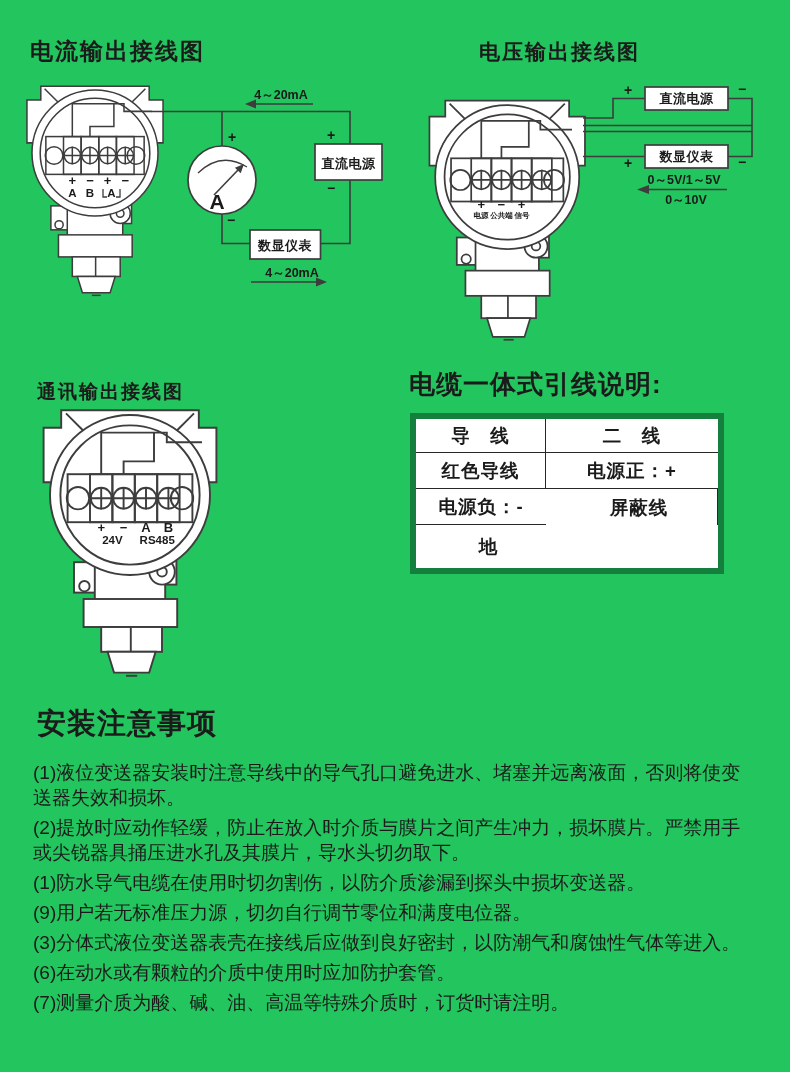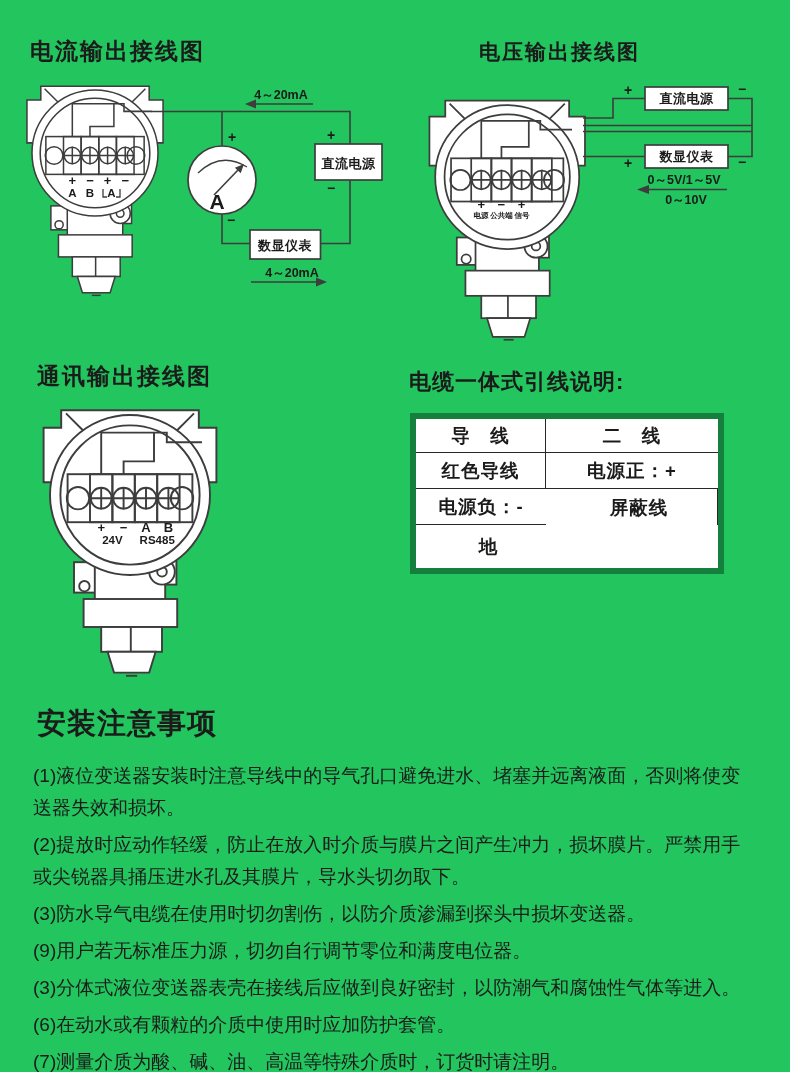--- a/index.html
+++ b/index.html
@@ -1,22 +1,22 @@
 <!DOCTYPE html>
 <html><head>
 <meta charset="utf-8">
 <style>
   html,body{margin:0;padding:0;background:#ffffff;}
   .page{position:relative;width:790px;height:1072px;background:#22c55e;overflow:hidden;
         font-family:"Liberation Sans",sans-serif;color:#1b1b1b;}
   .title{position:absolute;font-weight:bold;white-space:nowrap;color:#1b1b1b;}
   .t1{left:30px;top:36px;font-size:23px;letter-spacing:2px;}
   .t2{left:431px;top:38px;font-size:21px;letter-spacing:2px;margin-left:48px;}
-  .t3{left:37px;top:361px;font-size:23px;letter-spacing:2px;}
-  .t4{left:409px;top:367px;font-size:22px;letter-spacing:1px;}
+  .t3{left:37px;top:379px;font-size:19px;letter-spacing:2px;}
+  .t4{left:409px;top:367px;font-size:26px;letter-spacing:1px;}
   svg.art{position:absolute;left:0;top:0;}
   svg text{font-family:"Liberation Sans",sans-serif;fill:#1b1b1b;}
   .ln{stroke:#3d3d3d;stroke-width:1.6;fill:none;}
   .thin{stroke-width:1.3;}
   .shape{stroke:#3d3d3d;stroke-width:1.7;fill:#ffffff;}
   .ah{fill:#3d3d3d;stroke:none;}
   .tl{font-size:13px;font-weight:bold;text-anchor:middle;}
   .ts{font-size:11.5px;font-weight:bold;text-anchor:middle;}
   .cap{font-size:7.5px;font-weight:bold;text-anchor:middle;}
   .pm{font-size:14px;font-weight:bold;text-anchor:middle;}
@@ -27,21 +27,21 @@
   #xmitter .wfill{fill:#ffffff;}
   .cable-table{position:absolute;left:410px;top:413px;border:6px solid #15803d;
                display:grid;grid-template-columns:130px 172px;grid-template-rows:34px 36px 36px 43px;background:#fff;}
   .cell{border-right:1.6px solid #272727;border-bottom:1.6px solid #272727;
         display:flex;align-items:center;justify-content:center;
         font-size:18.5px;font-weight:600;letter-spacing:1px;}
   .cell.lastcol{border-right:none;}
   .cell.lastrow{border-bottom:none;padding-left:15px;}
   .notes{position:absolute;left:33px;top:704px;width:724px;}
   .notes-title{font-size:29px;font-weight:bold;letter-spacing:1px;margin:0 0 16px 4px;}
-  .notes p{font-size:19px;line-height:32px;margin:0 0 5px 0;font-weight:500;}
+  .notes p{font-size:19px;line-height:25px;margin:0 0 5px 0;font-weight:500;}
 </style>
 </head>
 <body>
 
 <div class="page">
 
   <div class="title t1">电流输出接线图</div>
   <div class="title t2">电压输出接线图</div>
   <div class="title t3">通讯输出接线图</div>
   <div class="title t4">电缆一体式引线说明:</div>
@@ -177,20 +177,20 @@
     <div class="cell lastcol">电源正：+</div>
     <div class="cell lastcol">电源负：-</div>
     <div class="cell lastrow">屏蔽线</div>
     <div class="cell lastcol lastrow">地</div>
   </div>
 
   <div class="notes">
     <div class="notes-title">安装注意事项</div>
     <p>(1)液位变送器安装时注意导线中的导气孔口避免进水、堵塞并远离液面，否则将使变送器失效和损坏。</p>
     <p>(2)提放时应动作轻缓，防止在放入时介质与膜片之间产生冲力，损坏膜片。严禁用手或尖锐器具捅压进水孔及其膜片，导水头切勿取下。</p>
-    <p>(3)防水导气电缆在使用时切勿割伤，以防介质渗漏到探头中损坏变送器。</p>
+    <p>(1)防水导气电缆在使用时切勿割伤，以防介质渗漏到探头中损坏变送器。</p>
     <p>(9)用户若无标准压力源，切勿自行调节零位和满度电位器。</p>
     <p>(3)分体式液位变送器表壳在接线后应做到良好密封，以防潮气和腐蚀性气体等进入。</p>
     <p>(6)在动水或有颗粒的介质中使用时应加防护套管。</p>
     <p>(7)测量介质为酸、碱、油、高温等特殊介质时，订货时请注明。</p>
   </div>
 
 </div>
 
 </body></html>

